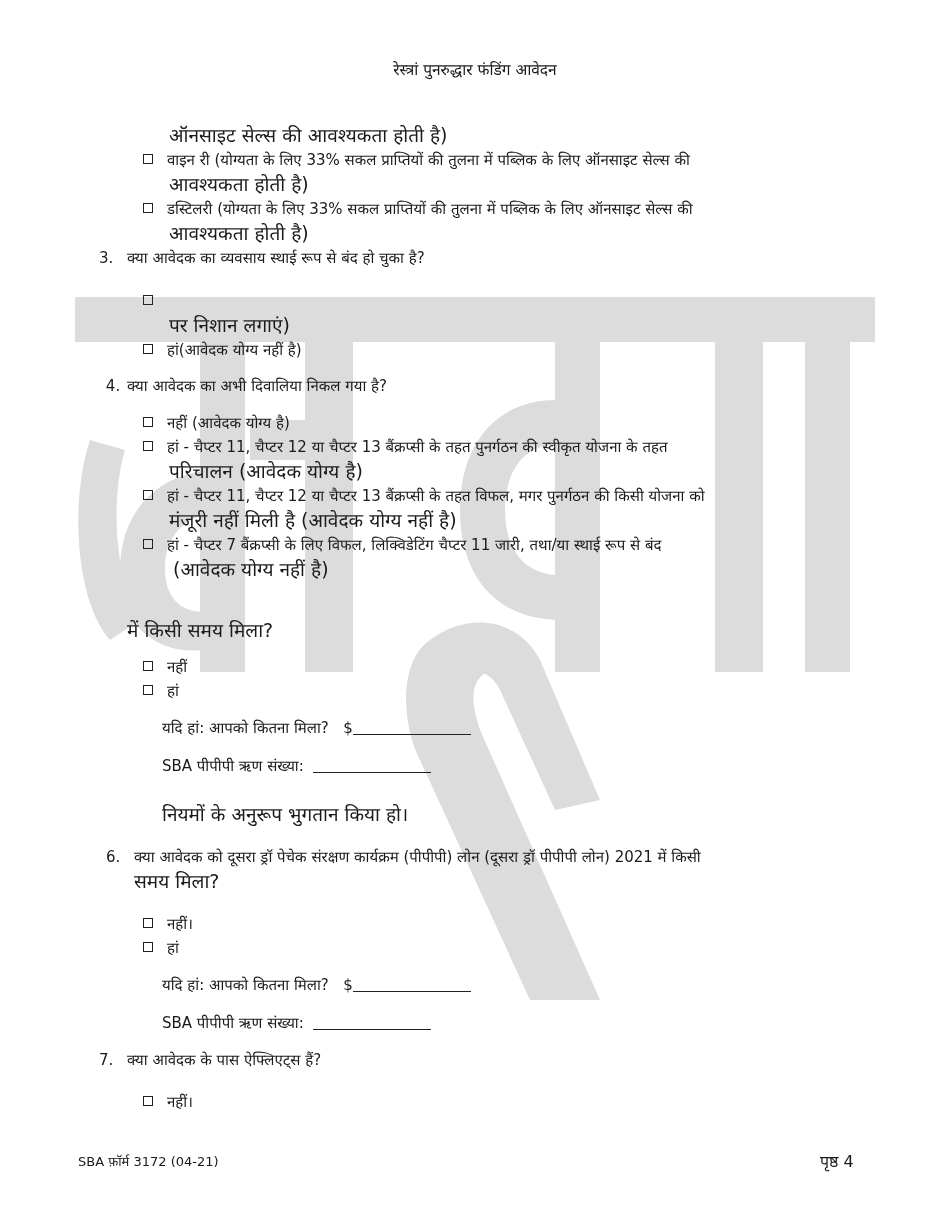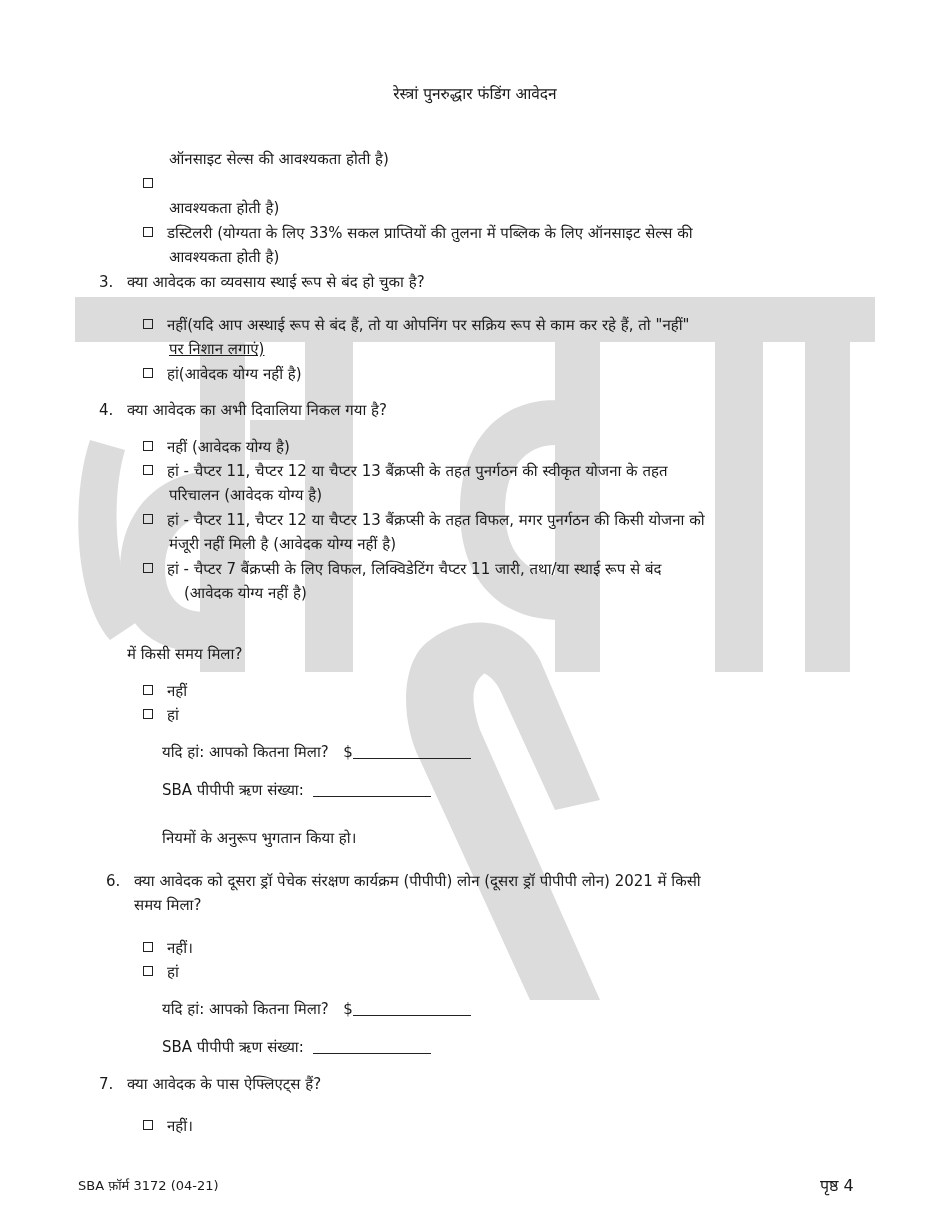--- a/index.html
+++ b/index.html
@@ -1,27 +1,27 @@
 <!DOCTYPE html>
 <html><head>
 <meta charset="utf-8">
 <style>
   html, body { margin: 0; padding: 0; background: #ffffff; }
   body { width: 950px; height: 1230px; position: relative; overflow: hidden;
          font-family: "DejaVu Sans", "Liberation Sans", sans-serif; color: #1a1a1a; }
   .watermark { position: absolute; left: 0; top: 0; width: 950px; height: 1230px; z-index: 0; pointer-events: none; }
-  .page { position: absolute; left: 0; top: 0; width: 950px; height: 878px; z-index: 1; margin-top: 24px; }
+  .page { position: absolute; left: 0; top: 0; width: 950px; height: 878px; z-index: 1; }
   .title { position: absolute; top: 58px; left: 0; width: 950px; text-align: center; font-size: 15.5px; }
   .line { position: absolute; font-size: 15px; line-height: 24px; white-space: nowrap; }
   .cb { display: inline-block; width: 10px; height: 10px; border: 1px solid #222; margin-right: 14px; vertical-align: 1px; box-sizing: border-box; }
   .num { display: inline-block; width: 28px; }
   .blank { display: inline-block; border-bottom: 1px solid #222; height: 14px; vertical-align: -2px; }
   .footer-left { position: absolute; left: 78px; top: 1152px; font-size: 13px; }
   .footer-right { position: absolute; left: 820px; top: 1150px; font-size: 16px; }
-  .cont { position: absolute; font-size: 15px; line-height: 24px; white-space: nowrap; }
+  .cont { position: absolute; font-size: 19px; line-height: 24px; white-space: nowrap; }
 </style>
 </head>
 <body>
 
 <svg class="watermark" viewBox="0 0 950 1230" xmlns="http://www.w3.org/2000/svg">
   <g fill="#dcdcdc">
 
     <rect x="75" y="297" width="800" height="45"></rect>
 
     <path d="M 175 342 L 220 342 L 220 470 C 160 470 120 510 120 570 C 120 630 160 655 205 650 L 205 612 C 180 612 165 598 165 568 C 165 532 190 512 225 512 L 225 342 L 215 342 L 215 342 Z"></path>
@@ -42,58 +42,58 @@
   </g>
 </svg>
 
 <div class="page">
 
   <div class="title">रेस्त्रां पुनरुद्धार फंडिंग आवेदन</div>
 
   <div class="cont" style="left:169px; top:123px;">ऑनसाइट सेल्स की आवश्यकता होती है)</div>
 
   <div class="line" style="left:143px; top:148px;">
-    <span class="cb"></span>
+    <span class="cb"></span><span>वाइन री (योग्यता के लिए 33% सकल प्राप्तियों की तुलना में पब्लिक के लिए ऑनसाइट सेल्स की</span>
   </div>
   <div class="cont" style="left:169px; top:172px;">आवश्यकता होती है)</div>
 
   <div class="line" style="left:143px; top:197px;">
     <span class="cb"></span><span>डस्टिलरी (योग्यता के लिए 33% सकल प्राप्तियों की तुलना में पब्लिक के लिए ऑनसाइट सेल्स की</span>
   </div>
   <div class="cont" style="left:169px; top:221px;">आवश्यकता होती है)</div>
 
   <div class="line" style="left:99px; top:246px;">
     <span class="num">3.</span><span>क्या आवेदक का व्यवसाय स्थाई रूप से बंद हो चुका है?</span>
   </div>
   <div class="line" style="left:143px; top:289px;">
-    <span class="cb"></span><span>नहीं(यदि आप अस्थाई रूप से बंद हैं, तो या ओपनिंग पर सक्रिय रूप से काम कर रहे हैं, तो "नहीं"</span>
+    <span class="cb"></span>
   </div>
-  <div class="cont" style="left:169px; top:313px;text-decoration:underline;">पर निशान लगाएं)</div>
+  <div class="cont" style="left:169px; top:313px;">पर निशान लगाएं)</div>
   <div class="line" style="left:143px; top:338px;">
     <span class="cb"></span><span>हां(आवेदक योग्य नहीं है)</span>
   </div>
 
-  <div class="line" style="left:99px; top:374px;">
+  <div class="line" style="left:99px; top:374px;text-align:center;">
     <span class="num">4.</span><span>क्या आवेदक का अभी दिवालिया निकल गया है?</span>
   </div>
   <div class="line" style="left:143px; top:411px;">
     <span class="cb"></span><span>नहीं (आवेदक योग्य है)</span>
   </div>
   <div class="line" style="left:143px; top:435px;">
     <span class="cb"></span><span>हां - चैप्टर 11, चैप्टर 12 या चैप्टर 13 बैंक्रप्सी के तहत पुनर्गठन की स्वीकृत योजना के तहत</span>
   </div>
   <div class="cont" style="left:169px; top:459px;text-align:right;">परिचालन (आवेदक योग्य है)</div>
   <div class="line" style="left:143px; top:484px;">
     <span class="cb"></span><span>हां - चैप्टर 11, चैप्टर 12 या चैप्टर 13 बैंक्रप्सी के तहत विफल, मगर पुनर्गठन की किसी योजना को</span>
   </div>
   <div class="cont" style="left:169px; top:508px;">मंजूरी नहीं मिली है (आवेदक योग्य नहीं है)</div>
   <div class="line" style="left:143px; top:533px;">
     <span class="cb"></span><span>हां - चैप्टर 7 बैंक्रप्सी के लिए विफल, लिक्विडेटिंग चैप्टर 11 जारी, तथा/या स्थाई रूप से बंद</span>
   </div>
-  <div class="cont" style="left:184px; top:557px;">(आवेदक योग्य नहीं है)</div>
+  <div class="cont" style="left:173px; top:557px;">(आवेदक योग्य नहीं है)</div>
 
   <div class="cont" style="left:127px; top:618px;">में किसी समय मिला?</div>
   <div class="line" style="left:143px; top:655px;">
     <span class="cb"></span><span>नहीं</span>
   </div>
   <div class="line" style="left:143px; top:679px;">
     <span class="cb"></span><span>हां</span>
   </div>
   <div class="line" style="left:162px; top:716px;">
     <span>यदि हां:   आपको कितना मिला?</span>&nbsp;&nbsp;&nbsp;<span>$</span><span class="blank" style="width:118px;"></span>

